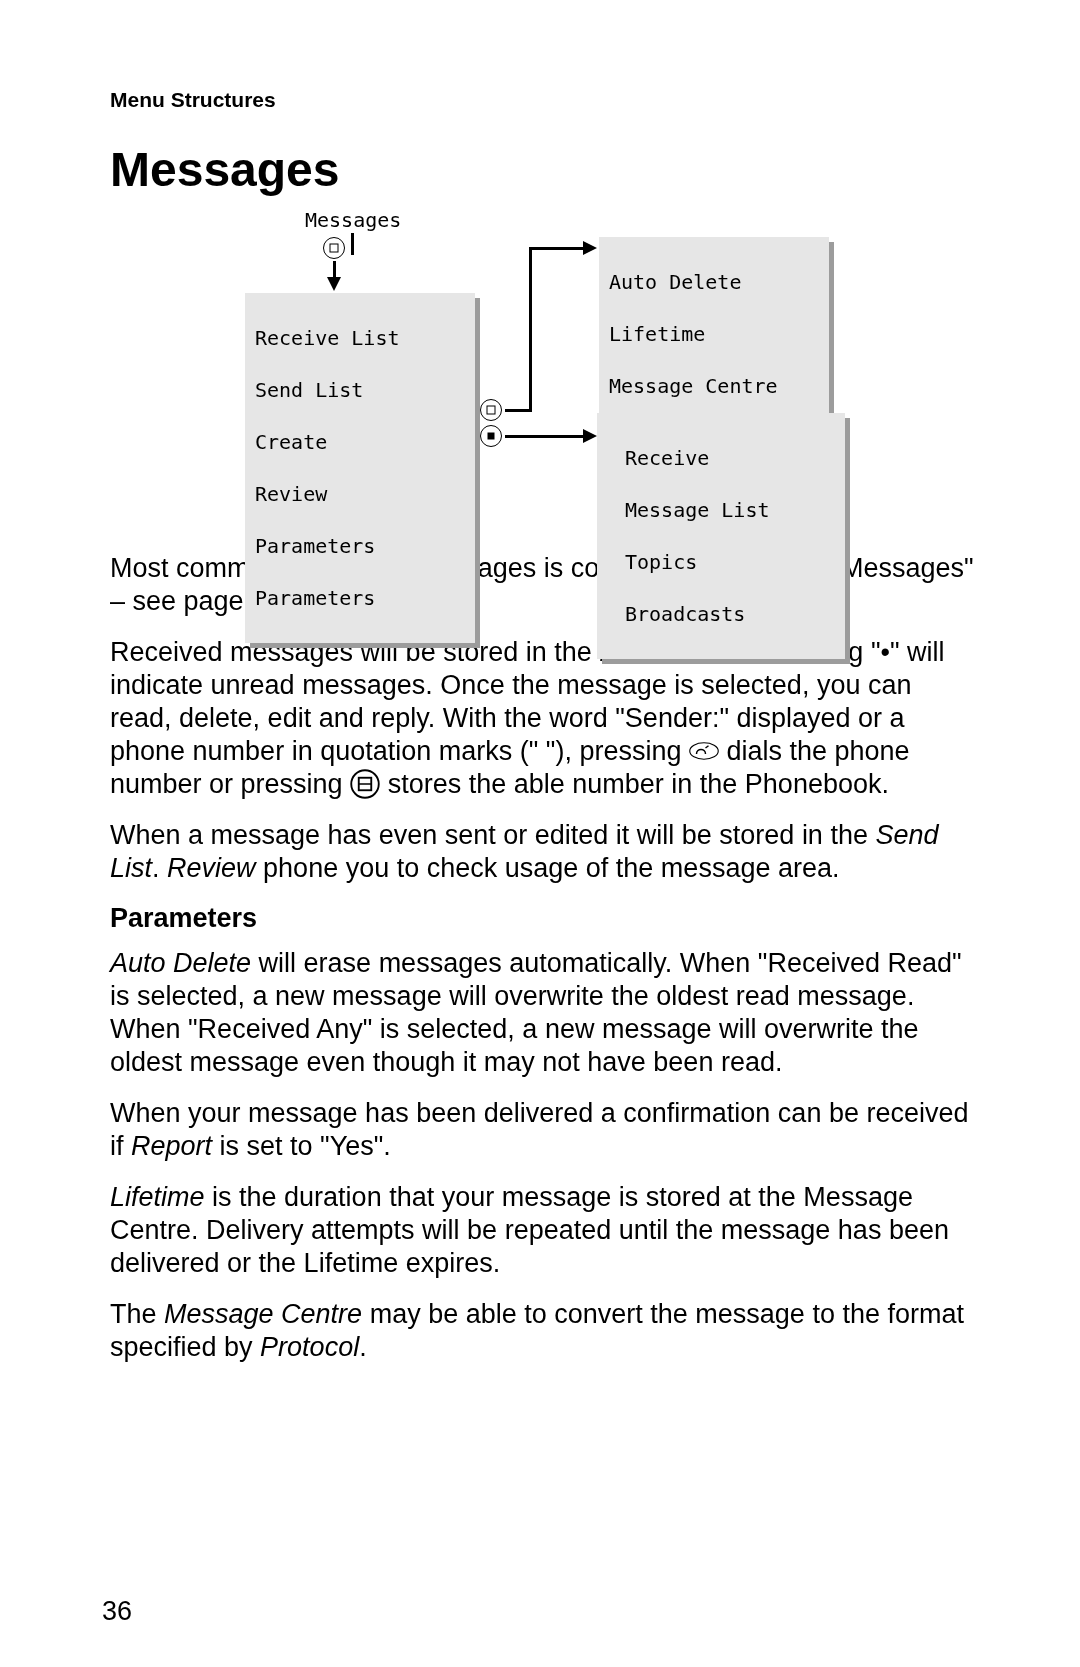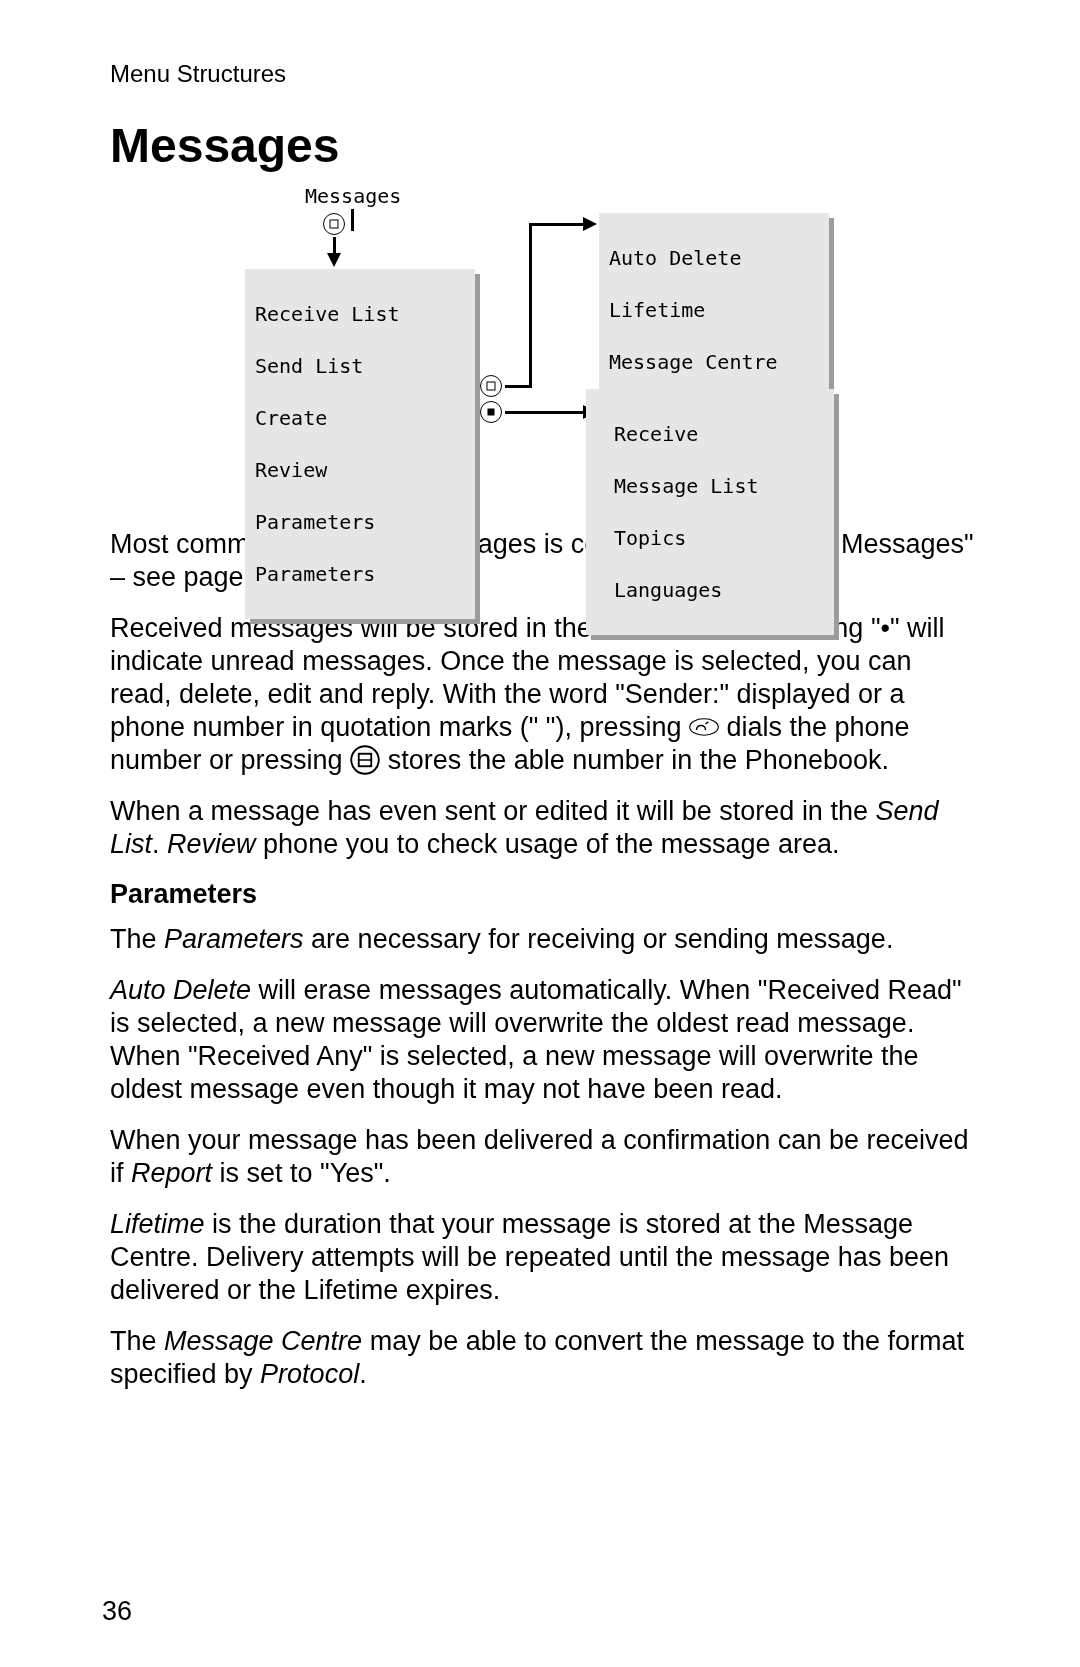--- a/index.html
+++ b/index.html
@@ -10,23 +10,24 @@
     color: #000;
   }
   .page {
     width: 1080px;
     height: 1667px;
     position: relative;
     box-sizing: border-box;
     padding: 60px 100px 40px 110px;
   }
   .section-label {
-    font-size: 24px;
-    font-weight: normal;
+    font-size: 21px;
+    font-weight: bold;
     margin-bottom: 30px;
+    margin-top: 28px;
   }
   h1.title {
     font-size: 48px;
     font-weight: bold;
     margin: 0 0 10px 0;
   }
   .diagram-wrap {
     width: 100%;
     display: flex;
     justify-content: center;
@@ -172,25 +173,25 @@
         <div>Auto Delete</div>
         <div>Lifetime</div>
         <div>Message Centre</div>
         <div>Report</div>
         <div>Protocol</div>
       </div>
 
       <div class="hline" style="left:270px; top:228px; width:80px;"></div>
       <div class="arrow-right" style="left:348px; top:222px;"></div>
 
-      <div class="menu-box" style="left:351px; top:206px; width:210px;padding-left:28px;">
+      <div class="menu-box" style="left:362px; top:206px; width:210px;padding-left:28px;">
         <div>Receive</div>
         <div>Message List</div>
         <div>Topics</div>
-        <div>Languages</div>
+        <div>Broadcasts</div>
       </div>
     </div>
   </div>
 
   <div class="body-text">
 
     <p><span>Most common use of the Messages is covered in "Short Text Messages" – see page 30</span></p>
 
     <p><span>Received messages will be stored in the </span><em>Receive List</em><span>. Flashing "•" will indicate unread messages. Once the message is selected, you can read, delete, edit and reply. With the word "Sender:" displayed or a phone number in quotation marks (" "), pressing </span><svg class="inline-icon" viewBox="0 0 40 24">
           <ellipse cx="20" cy="12" rx="19" ry="11" fill="#fff" stroke="#000" stroke-width="1.5"></ellipse>
@@ -198,21 +199,20 @@
         </svg><span> dials the phone number or pressing </span><svg class="inline-icon" viewBox="0 0 24 24">
           <circle cx="12" cy="12" r="11" fill="#fff" stroke="#000" stroke-width="1.5"></circle>
           <rect x="7" y="7" width="10" height="10" fill="none" stroke="#000" stroke-width="1.5"></rect>
           <line x1="7" y1="12" x2="17" y2="12" stroke="#000" stroke-width="1.2"></line>
         </svg><span> stores the able number in the Phonebook.</span></p>
 
     <p><span>When a message has even sent or edited it will be stored in the </span><em>Send List</em><span>. </span><em>Review</em><span> phone you to check usage of the message area.</span></p>
 
     <div class="subhead">Parameters</div>
 
-    <p><span>The </span><em>Parameters</em><span> are necessary for receiving or sending message.</span></p>
 
     <p><em>Auto Delete</em><span> will erase messages automatically. When "Received Read" is selected, a new message will overwrite the oldest read message. When "Received Any" is selected, a new message will overwrite the oldest message even though it may not have been read.</span></p>
 
     <p><span>When your message has been delivered a confirmation can be received if </span><em>Report</em><span> is set to "Yes".</span></p>
 
     <p><em>Lifetime</em><span> is the duration that your message is stored at the Message Centre. Delivery attempts will be repeated until the message has been delivered or the Lifetime expires.</span></p>
 
     <p><span>The </span><em>Message Centre</em><span> may be able to convert the message to the format specified by </span><em>Protocol</em><span>.</span></p>
 
   </div>

